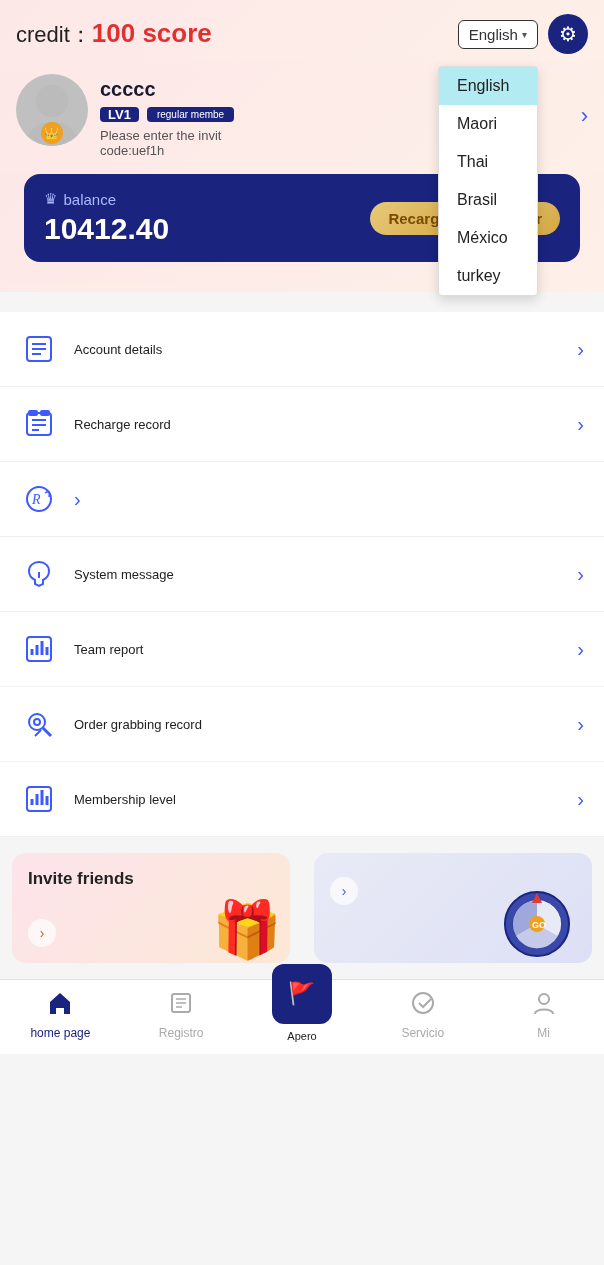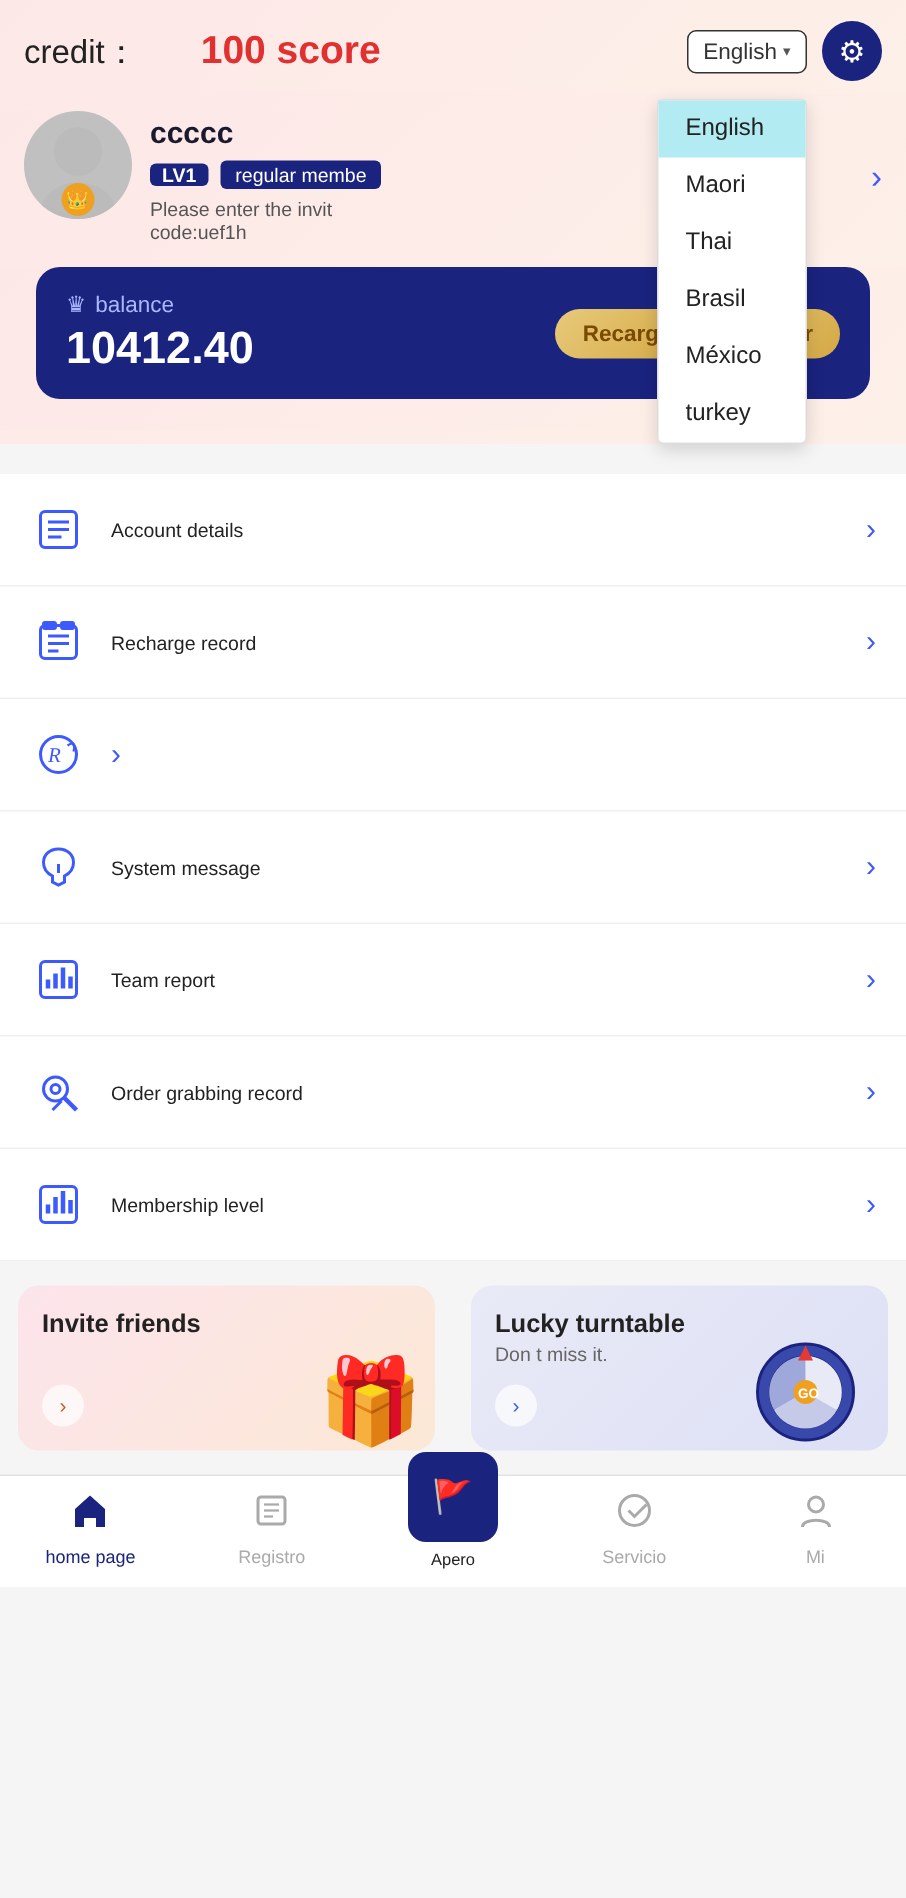--- a/index.html
+++ b/index.html
@@ -150,21 +150,21 @@
       border-radius: 4px;
       font-size: 13px;
       font-weight: 600;
     }
 
     .badge-member {
       background: #1a237e;
       color: white;
       padding: 2px 10px;
       border-radius: 4px;
-      font-size: 13px;
+      font-size: 10px;
     }
 
     .invite-text {
       font-size: 13px;
       color: #555;
     }
 
     .profile-arrow {
       color: #3d5afe;
       font-size: 22px;
@@ -428,21 +428,21 @@
       padding: 0 12px 20px 12px;
     }
   </style>
 </head>
 <body>
 
 <div class="header-bg">
 
   <div class="credit-row" style="padding: 14px 16px 8px 16px; background: linear-gradient(135deg, #fde8e8 0%, #fdf0e8 100%);">
     <div>
-      <span style="font-size:22px;font-weight:500;color:#222;">credit：</span><span style="font-size:26px;font-weight:700;color:#e03030;margin-left:42px;">100 score</span>
+      <span style="font-size:22px;font-weight:500;color:#222;">credit：</span><span style="font-size:26px;font-weight:700;color:#e03030;">100 score</span>
     </div>
     <div class="header-right">
       <div class="lang-dropdown">
         <span>English</span>
         <span class="lang-dropdown-arrow">▾</span>
       </div>
       <div class="gear-btn">
         <span>⚙</span>
       </div>
 
@@ -596,24 +596,20 @@
 
 <div class="promo-section">
   <div class="promo-card promo-card-left">
     <div>
       <div class="promo-title">Invite friends</div>
     </div>
     <div class="promo-btn">›</div>
     <div class="gift-emoji">🎁</div>
   </div>
   <div class="promo-card promo-card-right">
-    <div>
-      <div class="promo-title">Lucky turntable</div>
-      <div class="promo-subtitle">Don t miss it.</div>
-    </div>
     <div class="promo-btn promo-btn-blue">›</div>
 
     <div class="turntable-emoji">
       <svg viewBox="0 0 70 70" width="70" height="70">
         <circle cx="35" cy="35" r="32" fill="#3949ab" stroke="#1a237e" stroke-width="2"></circle>
         <circle cx="35" cy="35" r="24" fill="#fff" stroke="#1a237e" stroke-width="1"></circle>
 
         <path d="M35 35 L35 11 A24 24 0 0 1 56 47 Z" fill="#e8eaf6"></path>
         <path d="M35 35 L56 47 A24 24 0 0 1 14 47 Z" fill="#c5cae9"></path>
         <path d="M35 35 L14 47 A24 24 0 0 1 35 11 Z" fill="#9fa8da"></path>

